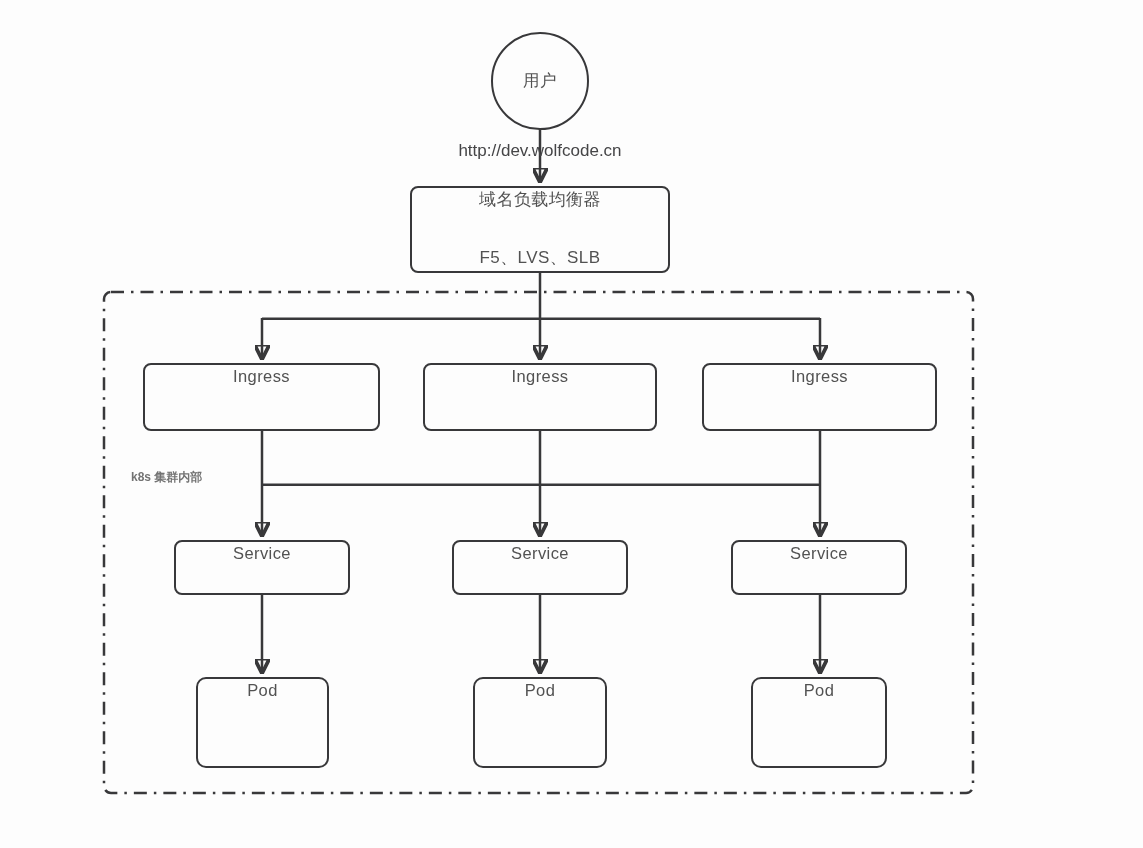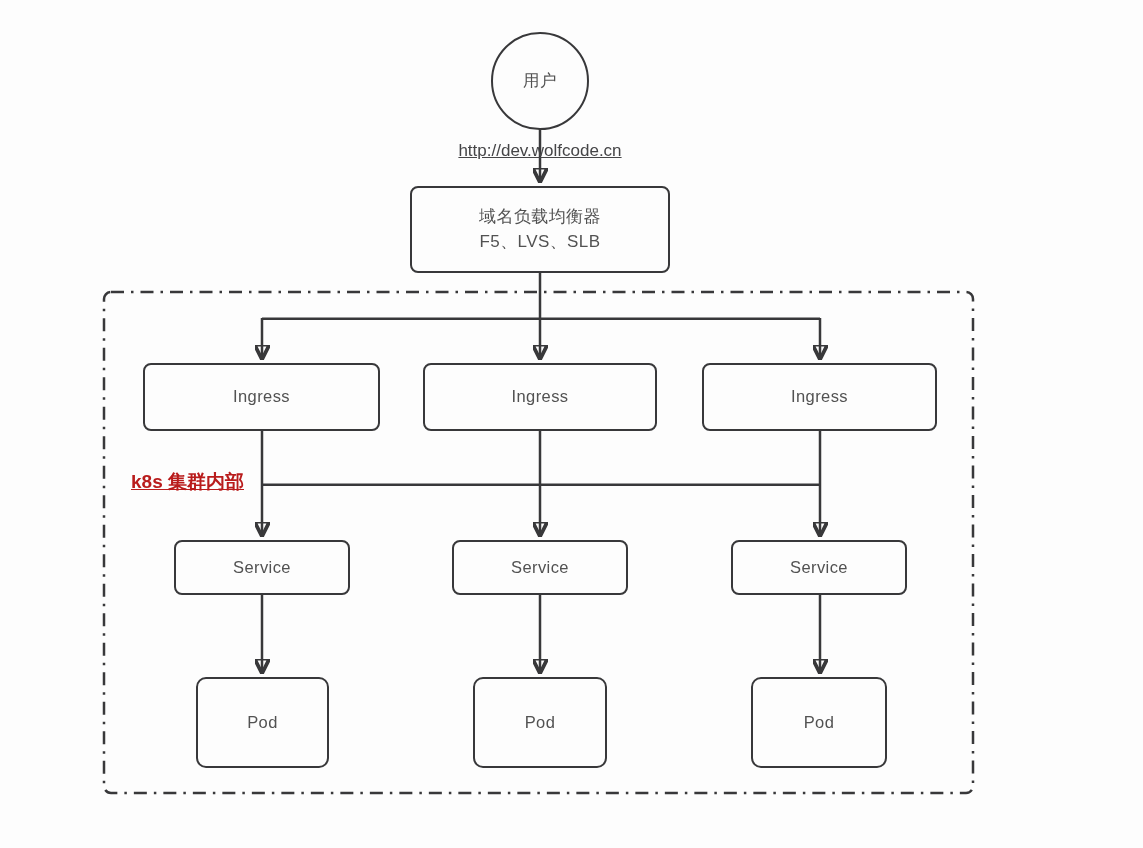--- a/index.html
+++ b/index.html
@@ -34,41 +34,40 @@
     display: flex;
     flex-direction: column;
     align-items: center;
     justify-content: center;
     color: #525252;
     font-size: 16.5px;
     letter-spacing: 0.4px;
     text-align: center;
     line-height: 1.45;
   }
-  .box { border-radius: 8px; }
+  .box { border-radius: 8px; justify-content: space-between; }
   .circle { border-radius: 50%; }
   .label {
     position: absolute;
     color: #454547;
     white-space: nowrap;
-    text-decoration: underline;
   }
   .url-label {
     left: 390px;
     top: 141px;
     width: 300px;
     text-align: center;
     font-size: 17px;
   }
   .cluster-label {
     left: 131px;
     top: 469px;
-    font-size: 19px;
+    font-size: 12px;
     font-weight: 700;
-    color: #b91c1c;
+    color: #737373;
   }
   .n-user    { left: 491px; top: 32px;  width: 98px;  height: 98px; }
   .n-lb      { left: 410px; top: 186px; width: 260px; height: 87px; font-size: 17px; }
   .n-ing-1   { left: 143px; top: 363px; width: 237px; height: 68px; }
   .n-ing-2   { left: 423px; top: 363px; width: 234px; height: 68px; }
   .n-ing-3   { left: 702px; top: 363px; width: 235px; height: 68px; }
   .n-svc-1   { left: 174px; top: 540px; width: 176px; height: 55px; }
   .n-svc-2   { left: 452px; top: 540px; width: 176px; height: 55px; }
   .n-svc-3   { left: 731px; top: 540px; width: 176px; height: 55px; }
   .n-pod-1   { left: 196px; top: 677px; width: 133px; height: 91px; border-radius: 10px; }

